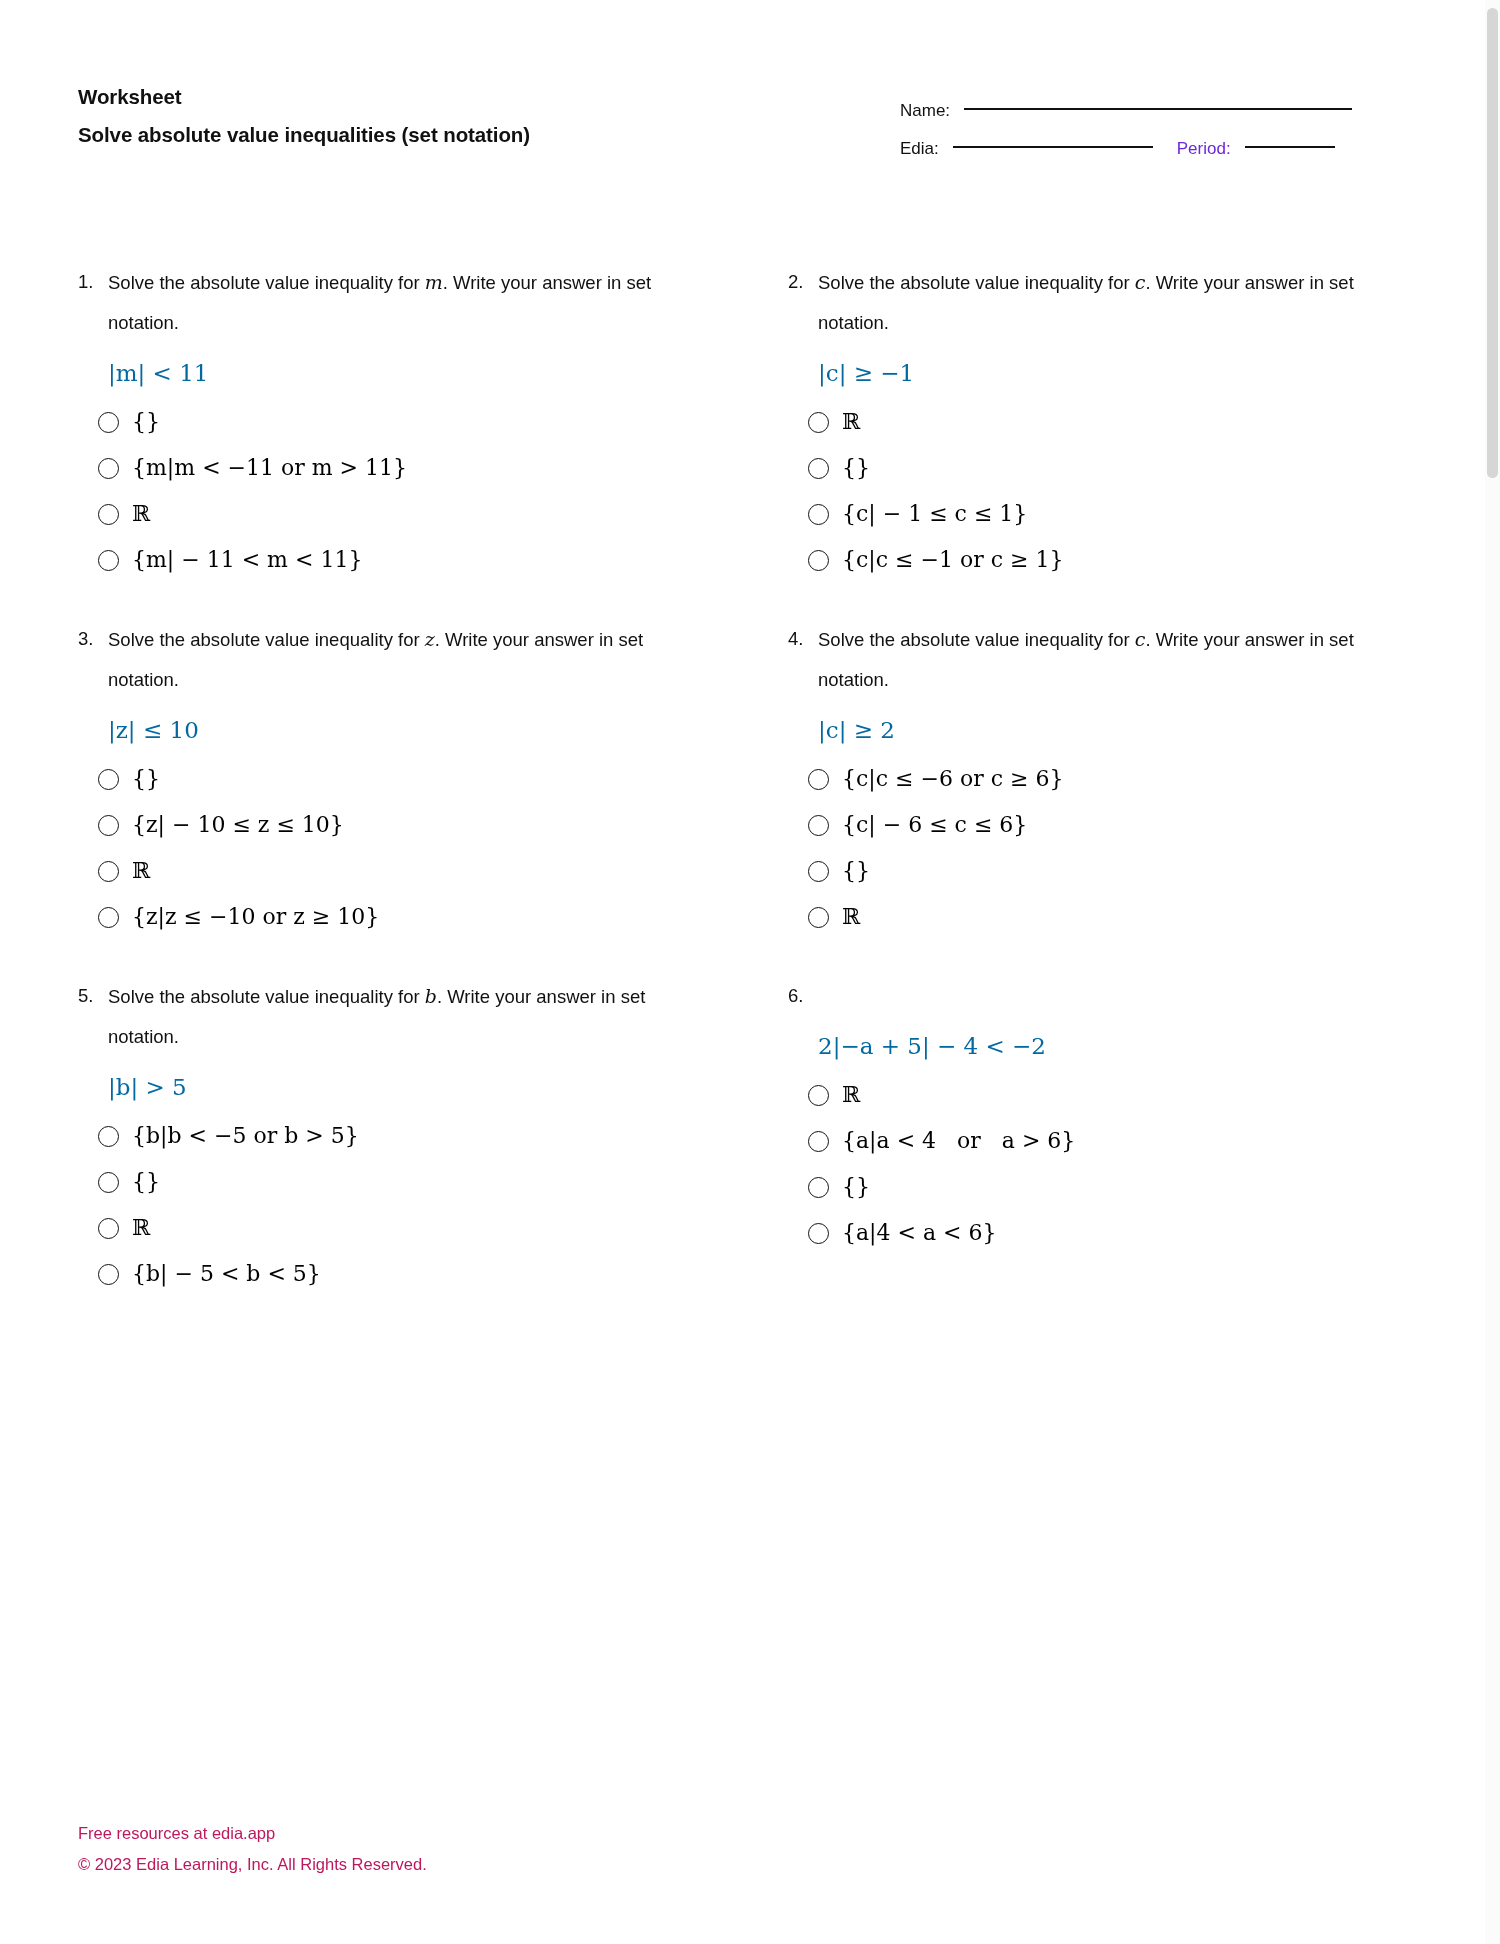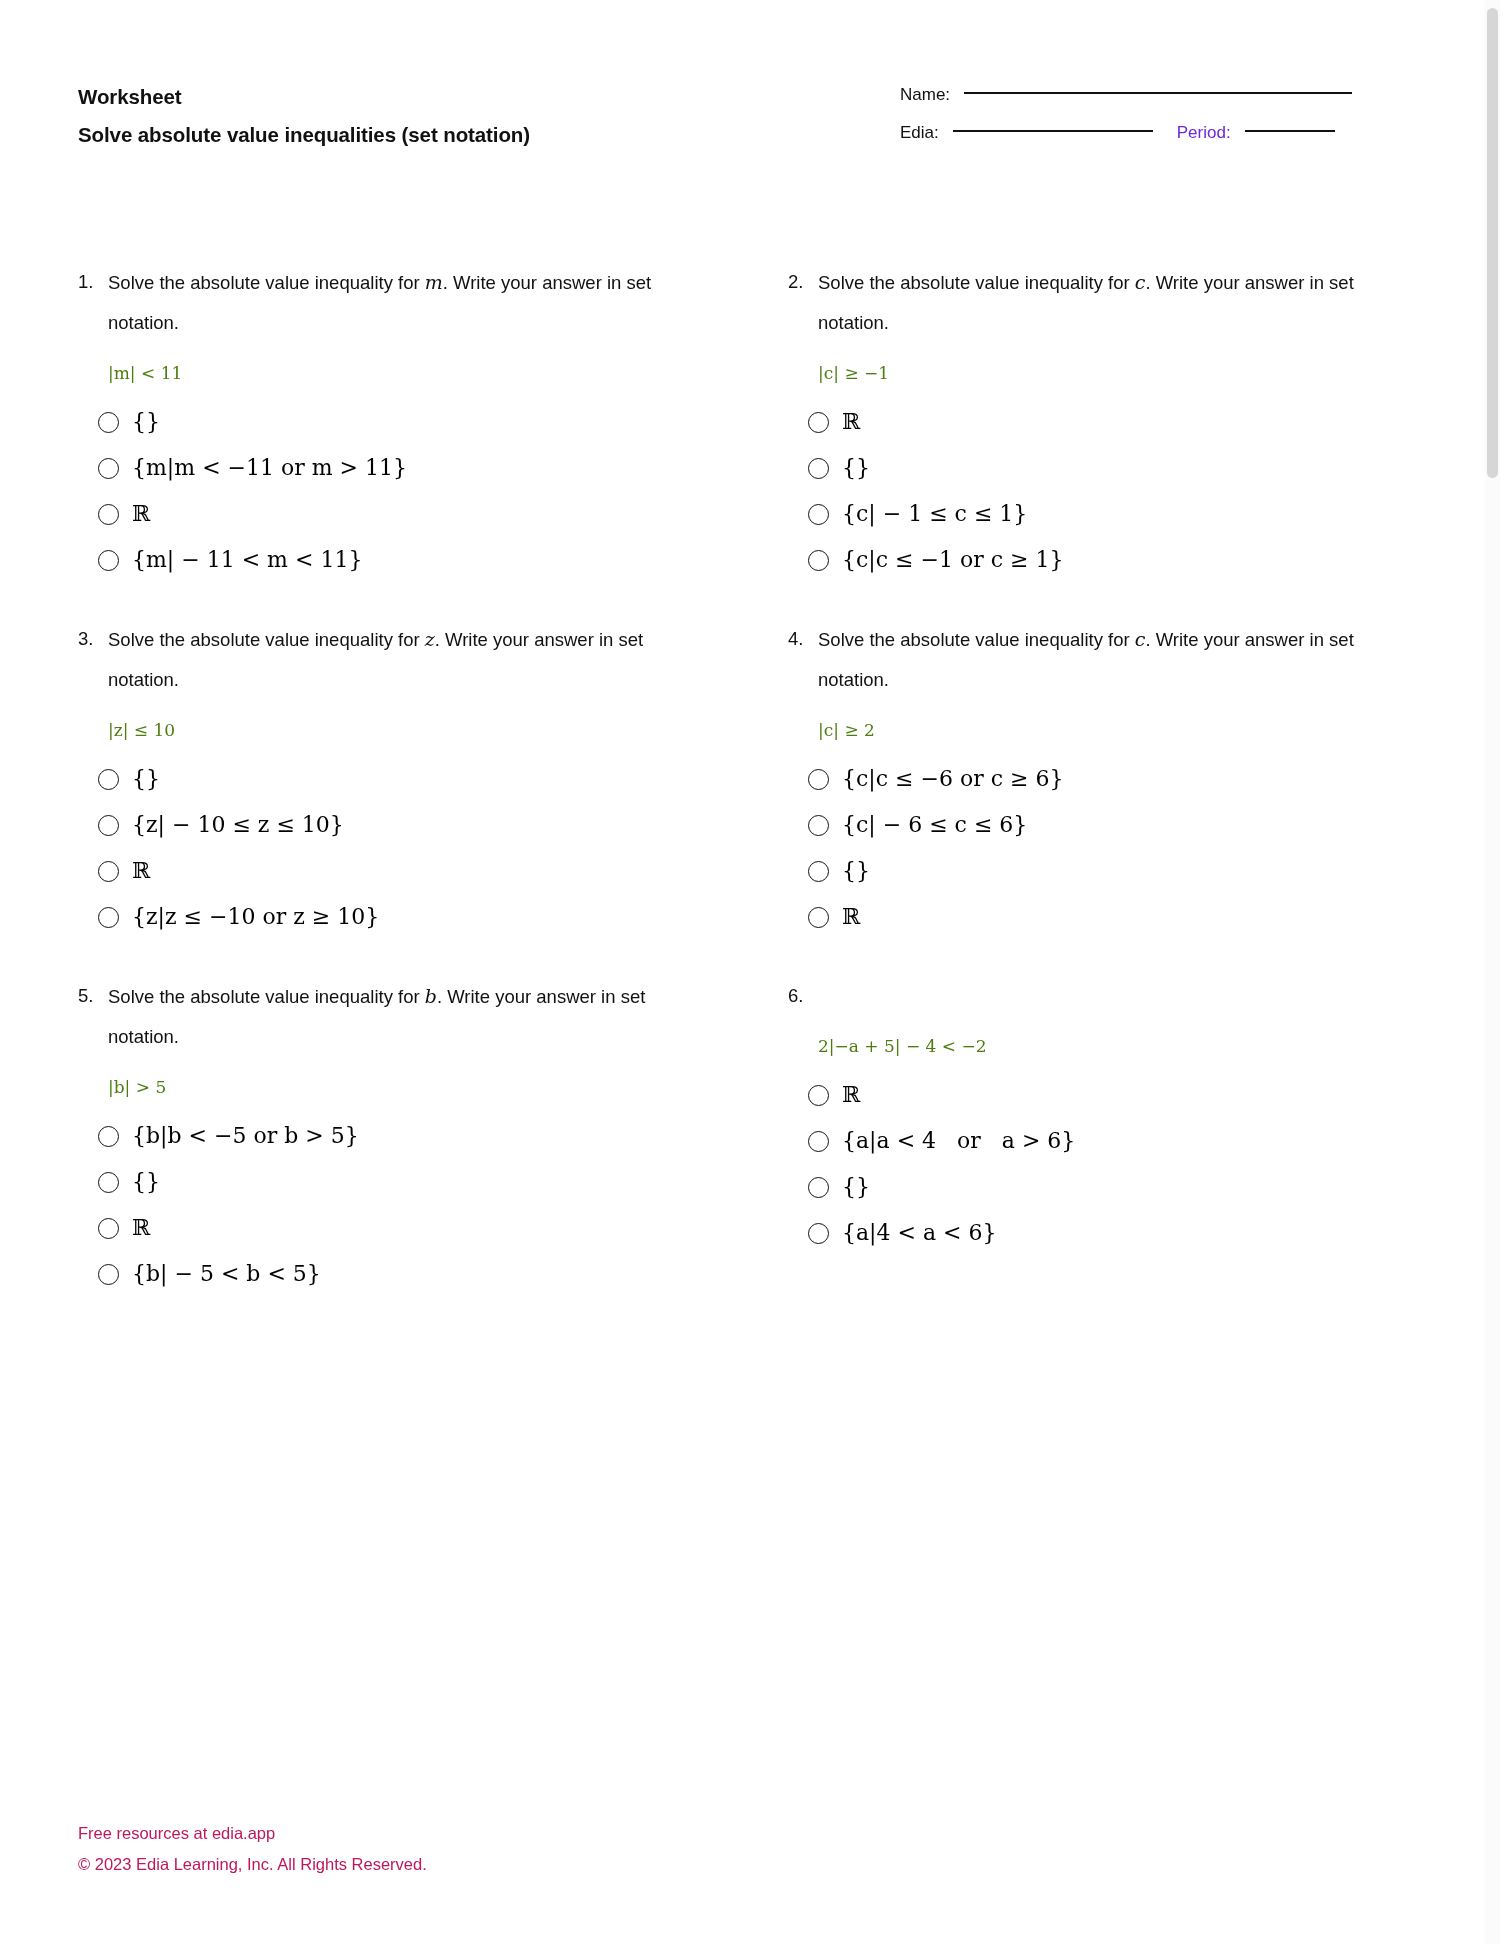--- a/index.html
+++ b/index.html
@@ -60,21 +60,21 @@
     font-size: 20.5px;
     font-weight: bold;
     line-height: 38px;
     letter-spacing: -0.1px;
     color: #111111;
   }
 
   .meta-block {
     position: absolute;
     left: 900px;
-    top: 76px;
+    top: 92px;
     width: 520px;
   }
   .meta-row {
     display: flex;
     align-items: center;
     height: 38px;
     white-space: nowrap;
   }
   .meta-row.first { justify-content: flex-start; }
   .meta-label {
@@ -127,24 +127,24 @@
     max-width: 590px;
   }
   .mathvar {
     font-family: "DejaVu Serif", "Liberation Serif", serif;
     font-style: italic;
     font-size: 19px;
   }
 
   .q-expression {
     font-family: "DejaVu Serif", "Liberation Serif", serif;
-    font-size: 17px;
+    font-size: 23px;
     line-height: 44px;
     margin: 8px 0 4px 30px;
-    color: #4d7c0f;
+    color: #0369a1;
     white-space: pre;
   }
 
   .choices {
     margin: 0;
     padding: 0;
     list-style: none;
   }
   .choice {
     display: flex;

